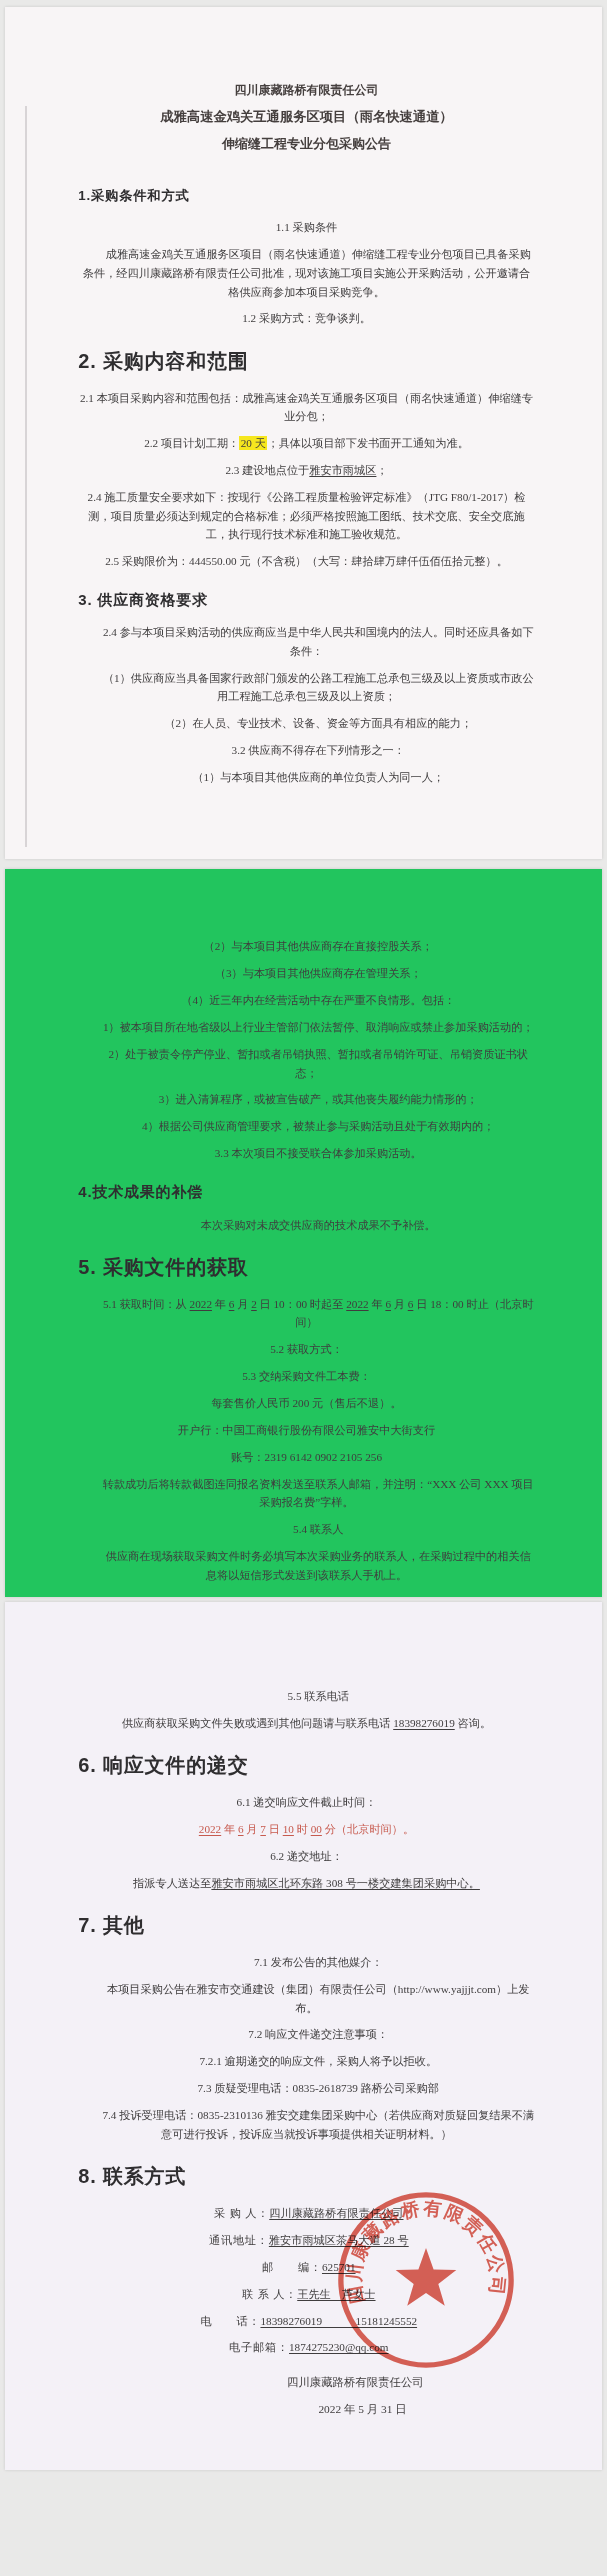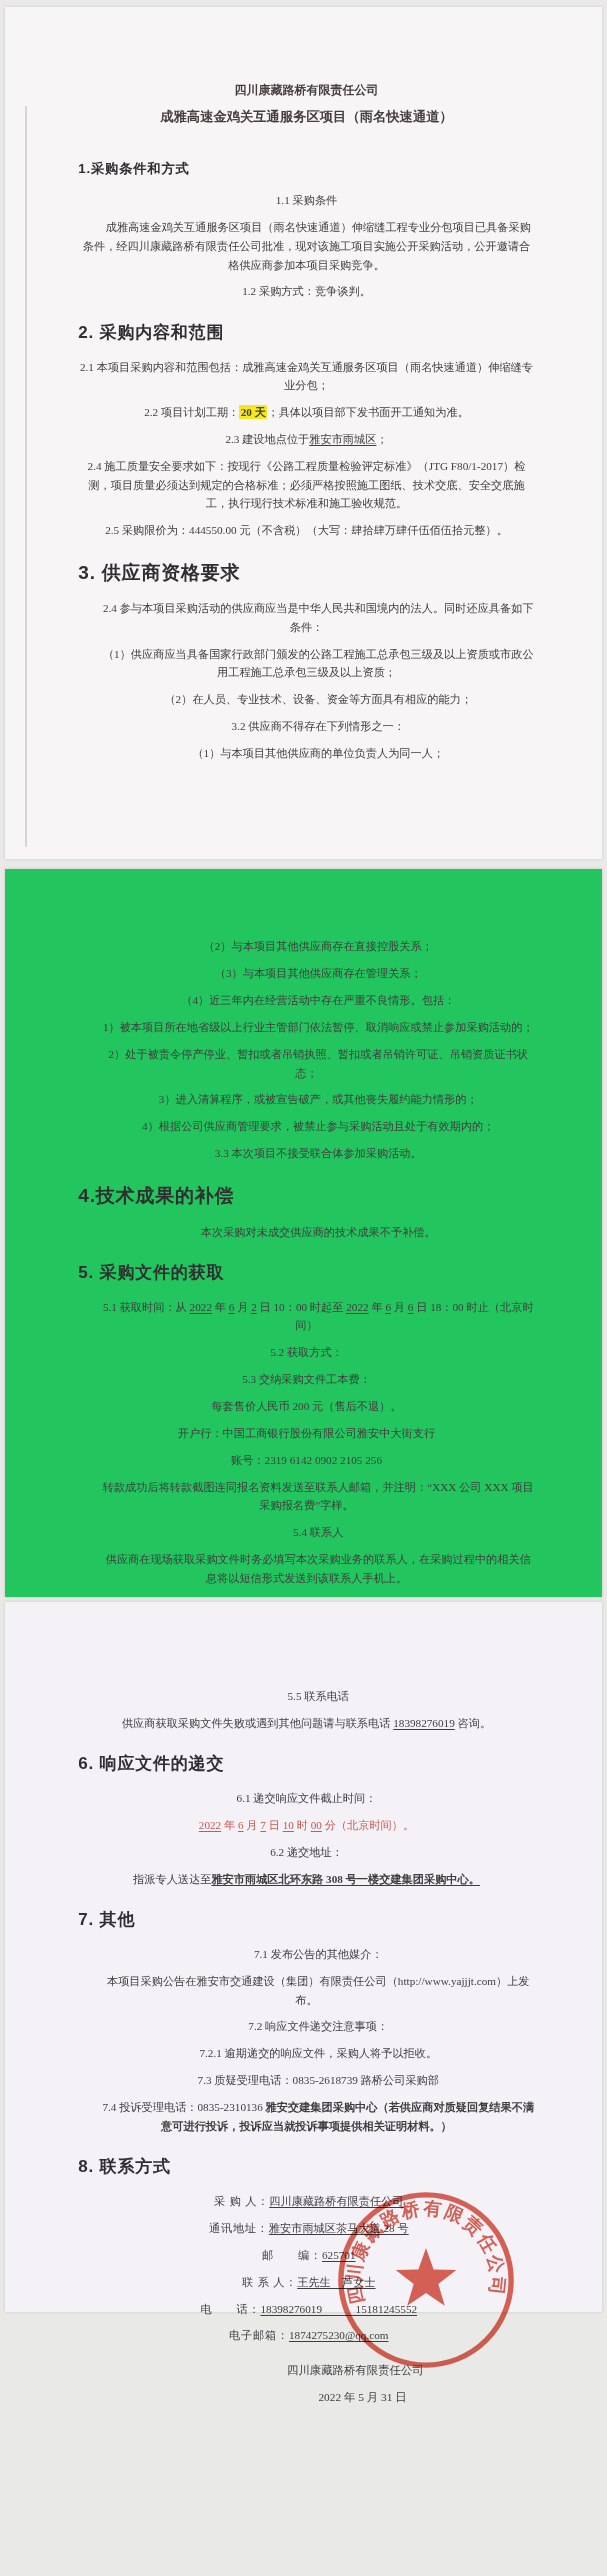--- a/index.html
+++ b/index.html
@@ -11,59 +11,60 @@
     color: #3f3d3e;
   }
   .page {
     position: relative;
     margin: 0 5.3px;
     padding: 0 67px 0 73px;
     box-shadow: 0 0 3px rgba(0,0,0,.14);
   }
   .page-1 { height: 852px; margin-top: 6.8px;  background: #f8f5f6; padding-top: 70px; }
   .page-2 { height: 728px; margin-top: 10.6px; background: #22c55e; padding-top: 68px; }
-  .page-3 { height: 710px; margin-top: 4.6px;  background: #f4f1f7; padding-top: 85px; }
+  .page-3 { height: 868px; margin-top: 4.6px;  background: #f4f1f7; padding-top: 85px; }
   .page-1::before {
     content: ""; position: absolute; left: 20px; top: 99px; bottom: 12px;
     width: 1.5px; background: #c6c2c4; opacity: .65;
   }
   .titles { text-align: center; font-weight: bold; color: #453f3e; }
   .t1 { font-size: 12px;   line-height: 26px; }
   .t2 { font-size: 13.3px; line-height: 27px; }
   .t3 { font-size: 13px;   line-height: 27px; }
   .sh {
     font-family: "Liberation Sans", "DejaVu Sans", sans-serif;
-    font-weight: bold; color: #2f2e30; font-size: 17px;
+    font-weight: bold; color: #2f2e30; font-size: 20px;
     margin: 20px 0 13.7px; letter-spacing: 0.8px;
   }
   .sh.first { margin-top: 30px; font-size: 13.3px; }
-  .sh.mid { font-size: 19px; }
+  .sh.mid { font-size: 15px; }
   p.b { font-size: 11.2px; line-height: 18.6px; margin: 0 0 8.3px; text-align: center; }
   .ind { text-indent: 2.1em; }
   .u { text-decoration: underline; text-underline-offset: 2.3px; }
   .hl { background: #f6e71e; padding: 0.8px 1.5px; }
   .red { color: #c75a4e; }
-  .bold { font-weight: bold; }
+  .bold { font-weight: normal; }
   .contact-row { font-size: 11.4px; line-height: 19px; margin: 0 0 7.6px; padding-left: 4.6px; }
   .contact-row .label { letter-spacing: 0.8px; }
   .sig { text-align: right; font-size: 11.4px; }
   .sig-company { padding-right: 111px; margin-top: 18px; }
   .sig-date { padding-right: 128px; margin-top: 12px; }
   .seal {
     position: absolute; left: 326px; top: 583px; width: 190px; height: 190px;
     opacity: .85; mix-blend-mode: multiply; pointer-events: none;
   }
 </style>
 </head>
 <body>
 
 <div class="page page-1">
   <div class="titles">
     <div class="t1">四川康藏路桥有限责任公司</div>
     <div class="t2">成雅高速金鸡关互通服务区项目（雨名快速通道）</div>
+    <div class="t3">伸缩缝工程专业分包采购公告</div>
   </div>
 
   <div class="sh first">1.采购条件和方式</div>
   <p class="b">1.1 采购条件</p>
   <p class="b ind">成雅高速金鸡关互通服务区项目（雨名快速通道）伸缩缝工程专业分包项目已具备采购条件，经四川康藏路桥有限责任公司批准，现对该施工项目实施公开采购活动，公开邀请合格供应商参加本项目采购竞争。</p>
   <p class="b">1.2 采购方式：竞争谈判。</p>
 
   <div class="sh">2. 采购内容和范围</div>
   <p class="b">2.1 本项目采购内容和范围包括：成雅高速金鸡关互通服务区项目（雨名快速通道）伸缩缝专业分包；</p>
   <p class="b"><span>2.2 项目计划工期：</span><span class="hl bold">20 天</span><span>；具体以项目部下发书面开工通知为准。</span></p>

